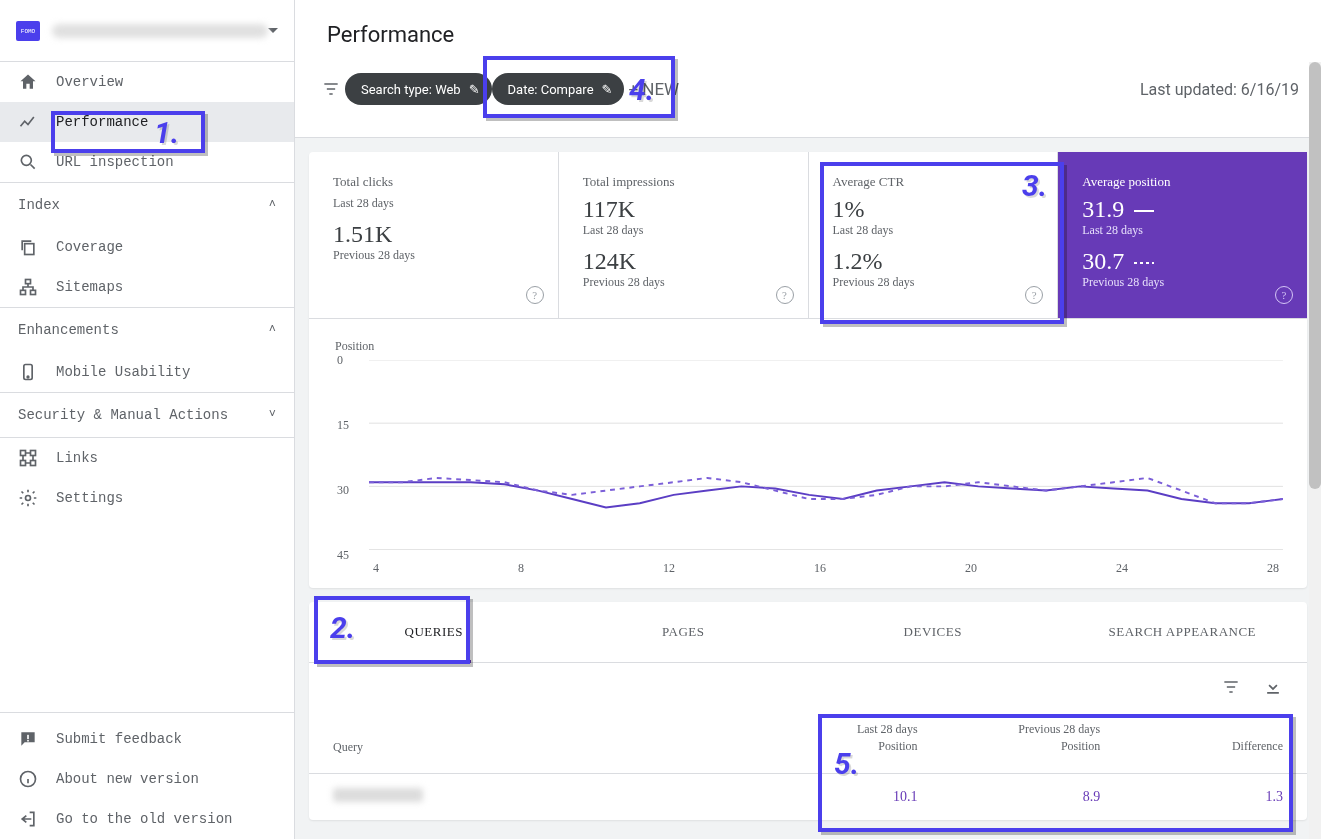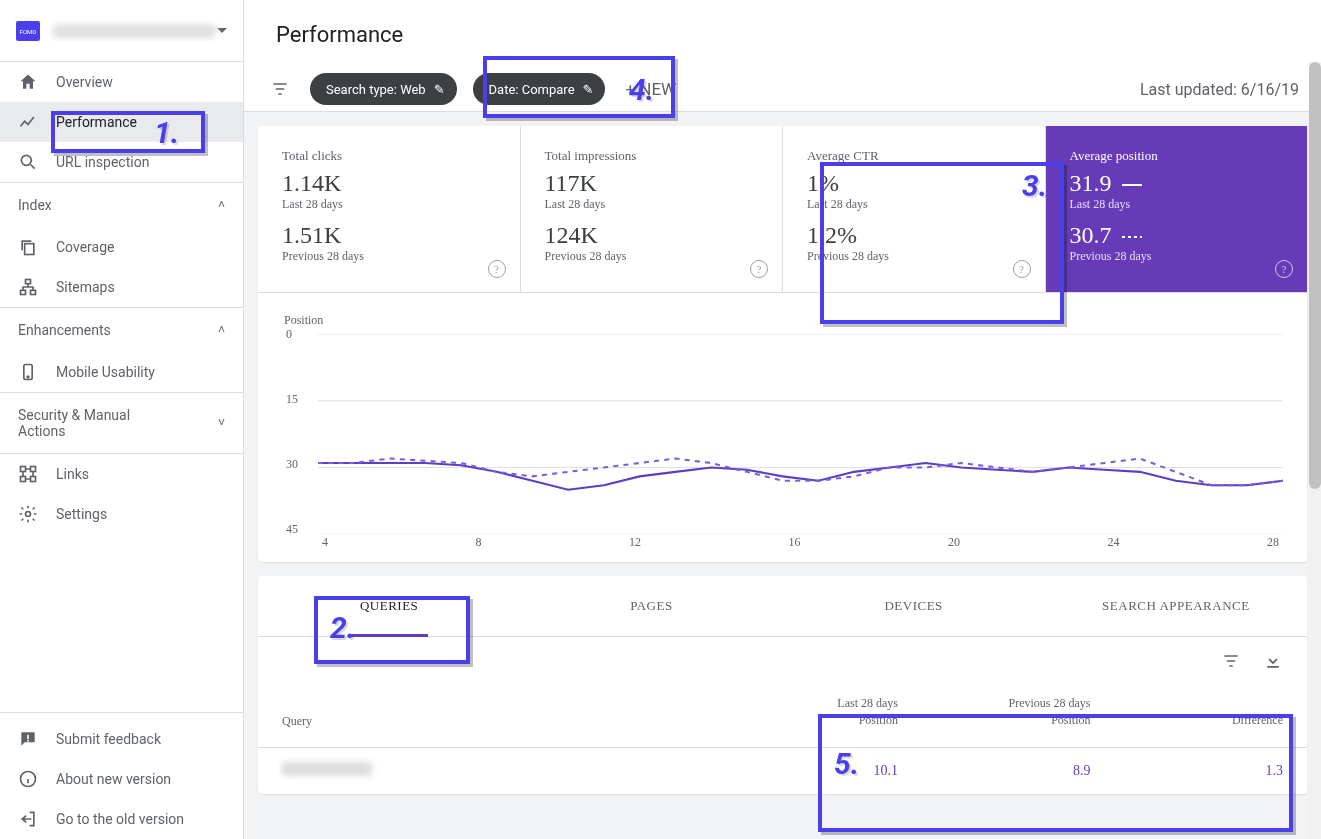--- a/index.html
+++ b/index.html
@@ -10,41 +10,41 @@
     --g-bg-grey: #f1f3f4;
     --g-purple: #673ab7;
     --annot: #4b3fec;
   }
   * { box-sizing: border-box; }
   html, body { margin:0; padding:0; font-family: Roboto, Arial, sans-serif; color: var(--g-text); background:#fff; }
   body { width:1321px; height:839px; overflow:hidden; position:relative; }
 
   
   .app { display:flex; height:100%; }
-  .sidebar { width:244px; background:#fff; border-right:1px solid var(--g-border); display:flex; flex-direction:column; }
+  .sidebar { width:295px; background:#fff; border-right:1px solid var(--g-border); display:flex; flex-direction:column;font-family:Liberation Mono, monospace; }
   .main { flex:1; display:flex; flex-direction:column; overflow:auto; }
 
   
   .site-select { display:flex; align-items:center; height:62px; padding:0 16px; border-bottom:1px solid var(--g-border); cursor:pointer; }
   .site-logo { width:24px; height:20px; background:#4b3fec; border-radius:2px; margin-right:12px; position:relative; }
   .site-logo::after { content:"FOMO"; position:absolute; font-size:6px; color:#fff; left:50%; top:50%; transform:translate(-50%,-50%); }
   .site-name { flex:1; height:14px; background:#e0e0e0; border-radius:7px; filter:blur(3px); }
   .site-caret { width:0; height:0; border-left:5px solid transparent; border-right:5px solid transparent; border-top:5px solid #5f6368; }
 
   
   .nav-item { display:flex; align-items:center; height:40px; padding:0 18px; font-size:14px; color:var(--g-text-light); cursor:pointer; gap:18px; }
   .nav-item.active { background:#e8eaed; color:#202124; }
   .nav-item .icon { width:20px; height:20px; display:flex; align-items:center; justify-content:center; color:#5f6368; }
   .nav-group-header { display:flex; align-items:center; justify-content:space-between; padding:14px 18px; font-size:14px; color:var(--g-text-light); border-top:1px solid var(--g-border); cursor:pointer;gap:40px; }
   .nav-group-header .chev { font-size:12px; color:#5f6368; }
   .nav-footer { margin-top:auto; border-top:1px solid var(--g-border); padding-top:6px; }
 
   
   .page-header { padding:22px 32px 18px 32px; font-size:22px; color:#202124; }
-  .filters { display:flex; align-items:center; gap:16px; padding:8px 22px 6px 22px; border-bottom:1px solid var(--g-border); position:relative; }
+  .filters { display:flex; align-items:center; gap:0; padding:8px 22px 32px 22px; border-bottom:1px solid var(--g-border); position:relative; }
   .filter-icon { width:28px; height:28px; display:flex; align-items:center; justify-content:center; color:#5f6368; cursor:pointer; }
   .chip { display:flex; align-items:center; gap:8px; background:#3c4043; color:#fff; border-radius:18px; height:32px; padding:0 12px 0 16px; font-size:13px; cursor:pointer; }
   .chip .pencil { font-size:13px; }
   .new-link { color:var(--g-text-light); font-size:17px; margin-left:4px; cursor:pointer; }
   .last-updated { margin-left:auto; font-size:16px; color:var(--g-text-light); }
 
   
   .content { background:var(--g-bg-grey); flex:1; padding:14px; display:flex; flex-direction:column; gap:14px; overflow:auto;font-family:Liberation Serif, serif; }
 
   
@@ -258,21 +258,20 @@
       <span class="new-link">+ NEW</span>
       <span class="last-updated">Last updated: 6/16/19</span>
     </div>
 
     <div class="content">
 
       <div class="metrics-card">
         <div class="metrics-row" id="metrics-row">
             <div class="metric">
               <div class="m-title">Total clicks</div>
-              <div class="m-val">1.14K</div>
               <div class="m-sub">Last 28 days</div>
               <div class="m-val">1.51K</div>
               <div class="m-sub">Previous 28 days</div>
               <div class="m-help">?</div>
             </div>
             <div class="metric">
               <div class="m-title">Total impressions</div>
               <div class="m-val">117K</div>
               <div class="m-sub">Last 28 days</div>
               <div class="m-val">124K</div>

